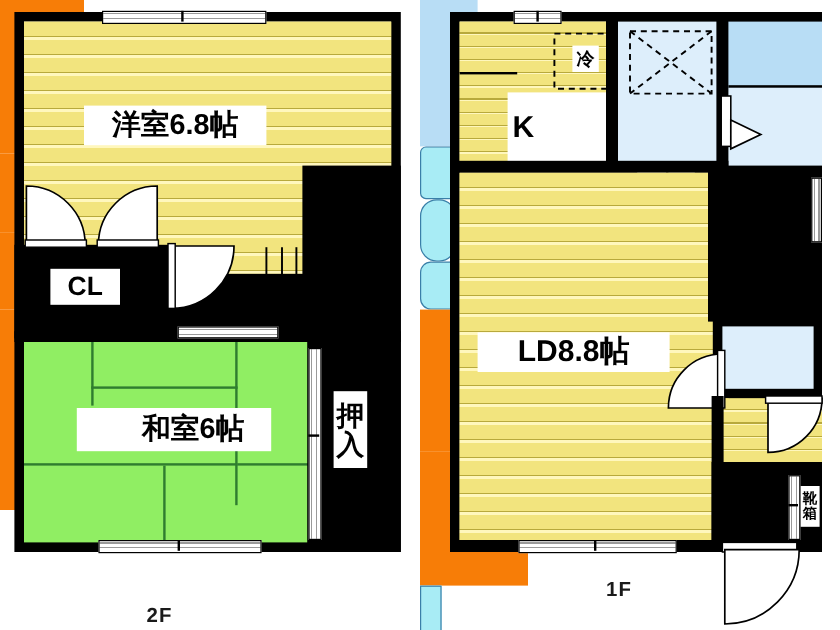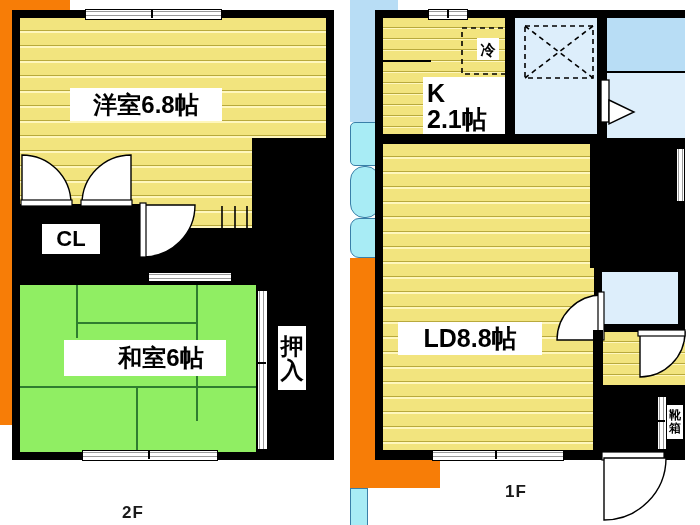--- a/index.html
+++ b/index.html
@@ -163,21 +163,20 @@
      <rect class="dashbox" x="112" y="28" width="44" height="46"></rect>
   </svg>
   <div class="label" style="left:127px;top:38px;width:22px;height:22px;font-size:15px;">冷</div>
 
   <div class="window-h" style="left:78px;top:9px;width:38px;height:9px;"></div>
   <div class="wall" style="left:97px;top:9px;width:2px;height:9px;"></div>
 
   <div class="label-v" style="left:73px;top:77px;width:98px;height:58px;
        align-items:flex-start;padding-left:4px;box-sizing:border-box;">
      <span style="font-size:25px;">K</span>
-     <span style="font-size:25px;">2.1帖</span>
   </div>
 
   <div class="wall" style="left:155px;top:10px;width:10px;height:132px;"></div>
   <div class="room wetblue" style="left:165px;top:18px;width:88px;height:122px;"></div>
 
   <svg style="left:0;top:0;width:350px;height:525px;">
      <rect class="dashbox" x="175" y="26" width="68" height="52"></rect>
      <line class="dline" x1="175" y1="26" x2="243" y2="78" stroke-dasharray="5 4"></line>
      <line class="dline" x1="243" y1="26" x2="175" y2="78" stroke-dasharray="5 4"></line>
   </svg>
@@ -196,21 +195,21 @@
   <div class="wall" style="left:257px;top:71px;width:78px;height:2px;"></div>
 
   <svg style="left:0;top:0;width:350px;height:525px;">
      <rect x="251" y="80" width="8" height="42" fill="#fff" stroke="#000" stroke-width="1.3"></rect>
      <path class="doorarc" d="M259,100 L284,112 L259,124 Z"></path>
   </svg>
 
   <div class="wall" style="left:25px;top:134px;width:232px;height:10px;"></div>
 
   <div class="room floor-wood" style="left:33px;top:144px;width:224px;height:306px;"></div>
-  <div class="label" style="left:48px;top:277px;width:144px;height:33px;font-size:25px;margin-top:45px;">LD8.8帖</div>
+  <div class="label" style="left:48px;top:277px;width:160px;height:33px;font-size:25px;">LD8.8帖</div>
 
   <div class="window-h" style="left:82px;top:450px;width:130px;height:9px;"></div>
   <div class="wall" style="left:145px;top:450px;width:2px;height:9px;"></div>
 
   <div class="wall" style="left:240px;top:138px;width:95px;height:130px;"></div>
   <div class="orange" style="left:246px;top:146px;width:84px;height:118px;"></div>
   <div class="orange" style="left:246px;top:200px;width:90px;height:112px;"></div>
   <svg style="left:0;top:0;width:350px;height:525px;">
      <g class="dline">
         <line x1="265" y1="201" x2="330" y2="148"></line>

